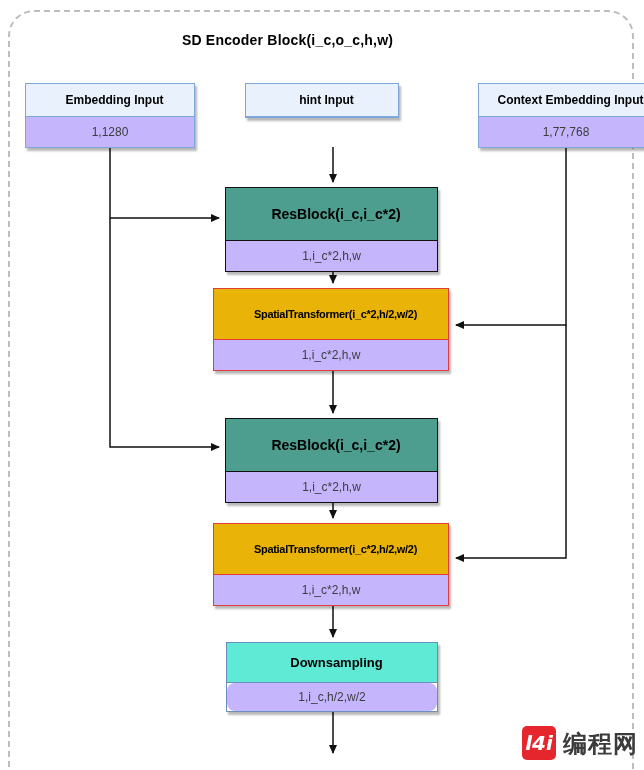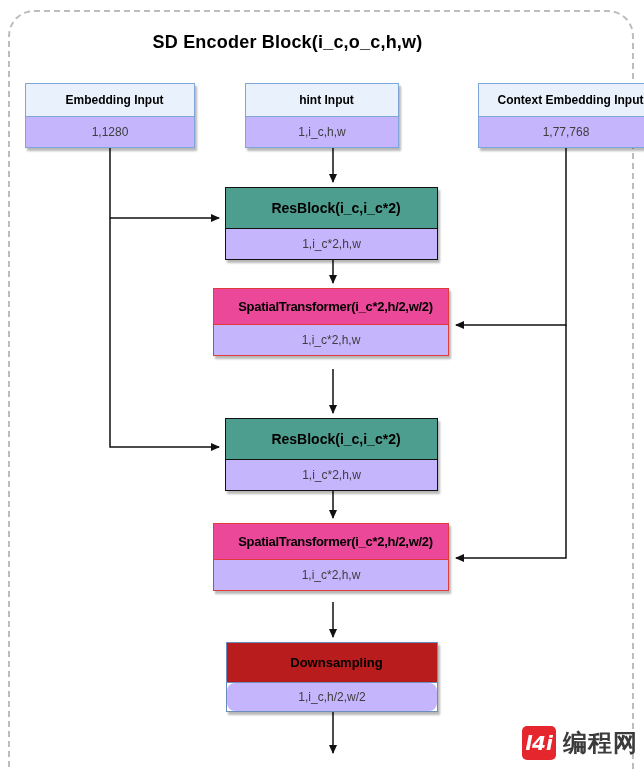--- a/index.html
+++ b/index.html
@@ -12,21 +12,21 @@
   }
   .dashed-border{
     position:absolute;left:8px;top:10px;width:626px;height:890px;
     border:2px dashed #bdbdbd;border-radius:26px;
     box-sizing:border-box;
     pointer-events:none;
   }
   .title{
     position:absolute;left:0;top:32px;width:575px;
     margin:0;text-align:center;
-    font-size:18px;font-weight:bold;color:#000;
+    font-size:14px;font-weight:bold;color:#000;
     letter-spacing:0.2px;
   }
   .node{
     position:absolute;
     box-sizing:border-box;
     box-shadow:2px 3px 2px rgba(0,0,0,0.28);
     background:#fff;
   }
   .node .hd{
     display:flex;align-items:center;justify-content:center;
@@ -39,45 +39,45 @@
     font-size:12px;color:#3d3d3d;
     background:#c4b5fd;
     box-sizing:border-box;
   }
   
   .node.input{border:1px solid #7ea6d8;}
   .node.input .hd{height:33px;background:#e9f1fc;font-size:12px;border-bottom:1px solid #7ea6d8;}
   .node.input .vl{height:30px;}
   
   .node.res{border:1px solid #111111;}
-  .node.res .hd{height:41px;background:#4e9e90;font-size:14px;border-bottom:1px solid #111111;}
+  .node.res .hd{height:53px;background:#4e9e90;font-size:14px;border-bottom:1px solid #111111;}
   .node.res .vl{height:30px;}
   
   .node.st{border:1.5px solid #e23b3b;}
-  .node.st .hd{height:36px;background:#ec4899;font-size:13px;letter-spacing:-0.3px;white-space:nowrap;border-bottom:1.5px solid #e23b3b;}
+  .node.st .hd{height:51px;background:#eab308;font-size:11px;letter-spacing:-0.3px;white-space:nowrap;border-bottom:1.5px solid #e23b3b;}
   .node.st .vl{height:30px;}
   
   .node.down{border:1px solid #6c8ebf;}
-  .node.down .hd{height:40px;background:#b91c1c;font-size:13px;line-height:1.35;flex-direction:row;border-bottom:1px solid #6c8ebf;}
+  .node.down .hd{height:40px;background:#5eead4;font-size:13px;line-height:1.35;flex-direction:row;border-bottom:1px solid #6c8ebf;}
   .node.down .vl{height:28px;border-radius:8px;}
 
   #emb   {left:25px; top:83px; width:170px;}
   #hint  {left:245px;top:83px; width:154px;}
   #ctx   {left:478px;top:83px; width:176px;}
   #res1  {left:225px;top:187px;width:213px;}
   #st1   {left:213px;top:288px;width:236px;}
   #res2  {left:225px;top:418px;width:213px;}
   #st2   {left:213px;top:523px;width:236px;}
   #down  {left:226px;top:642px;width:212px;}
 
   svg.connectors{position:absolute;left:0;top:0;pointer-events:none;}
 
   .watermark{
     position:absolute;right:6px;bottom:10px;
-    display:flex;align-items:center;gap:7px;padding-left:41px;
+    display:flex;align-items:flex-end;gap:7px;padding-left:41px;
   }
   .watermark .logo{
     width:34px;height:34px;border-radius:5px;
     background:#e6262d;
     display:flex;align-items:center;justify-content:center;
     color:#fff;font-weight:bold;font-style:italic;
     font-size:20px;line-height:34px;
     font-family:"DejaVu Sans", sans-serif;
   }
   .watermark .site{
@@ -115,21 +115,20 @@
     </g>
   </svg>
 
   <div id="emb" class="node input">
     <div class="hd">Embedding Input</div>
     <div class="vl">1,1280</div>
   </div>
 
   <div id="hint" class="node input">
     <div class="hd">hint Input</div>
-    <div class="vl">1,i_c,h,w</div>
   </div>
 
   <div id="ctx" class="node input">
     <div class="hd">Context Embedding Input</div>
     <div class="vl">1,77,768</div>
   </div>
 
   <div id="res1" class="node res">
     <div class="hd">ResBlock(i_c,i_c*2)</div>
     <div class="vl">1,i_c*2,h,w</div>

